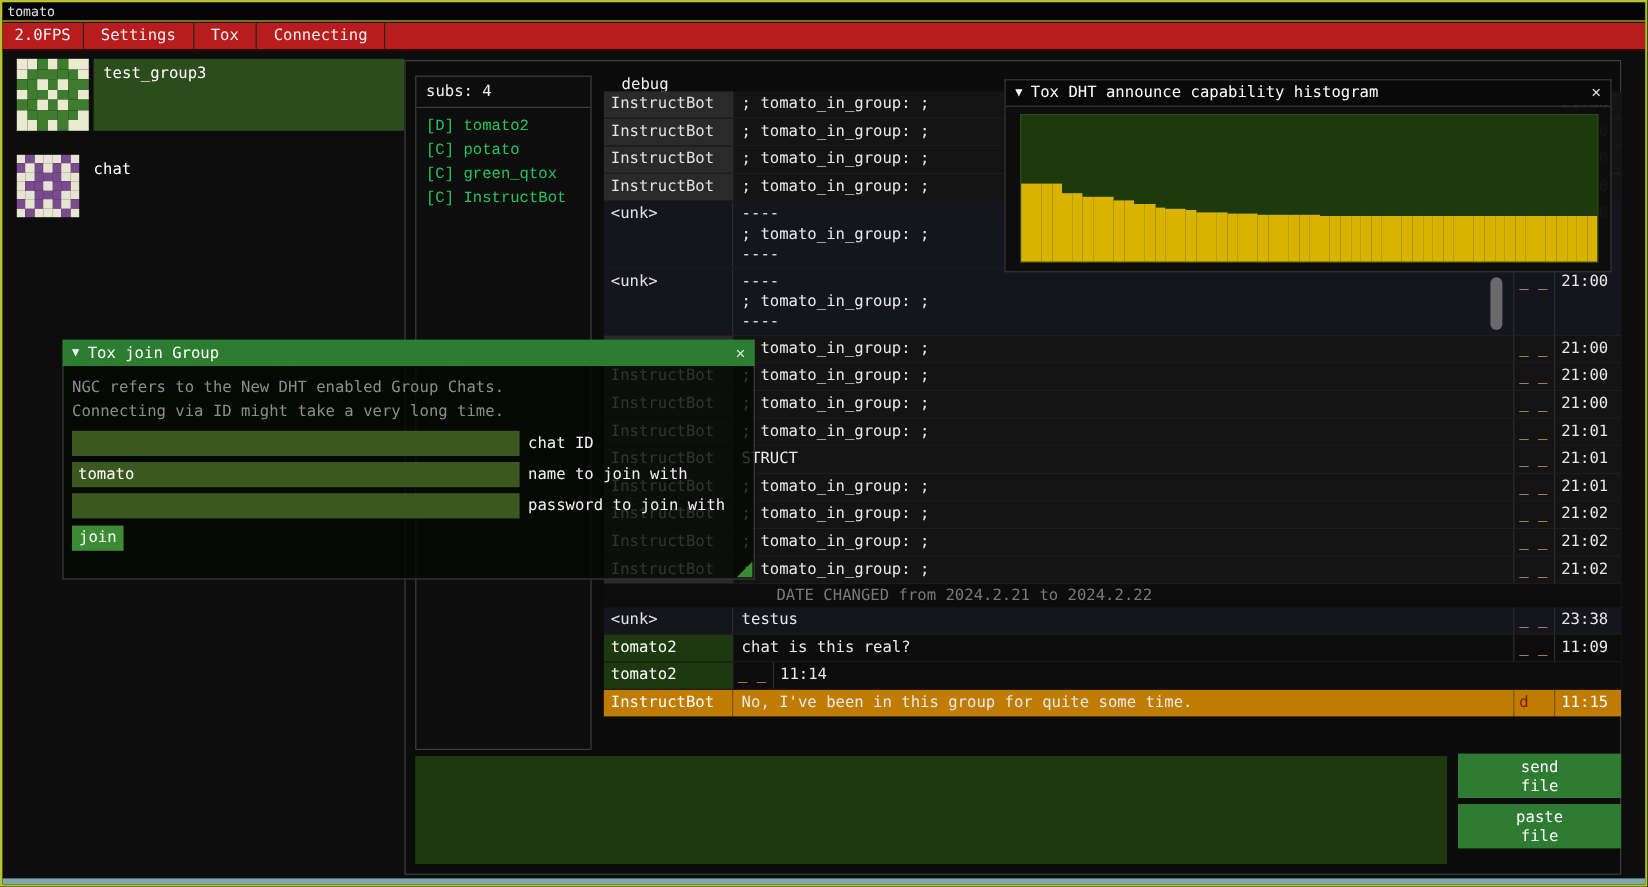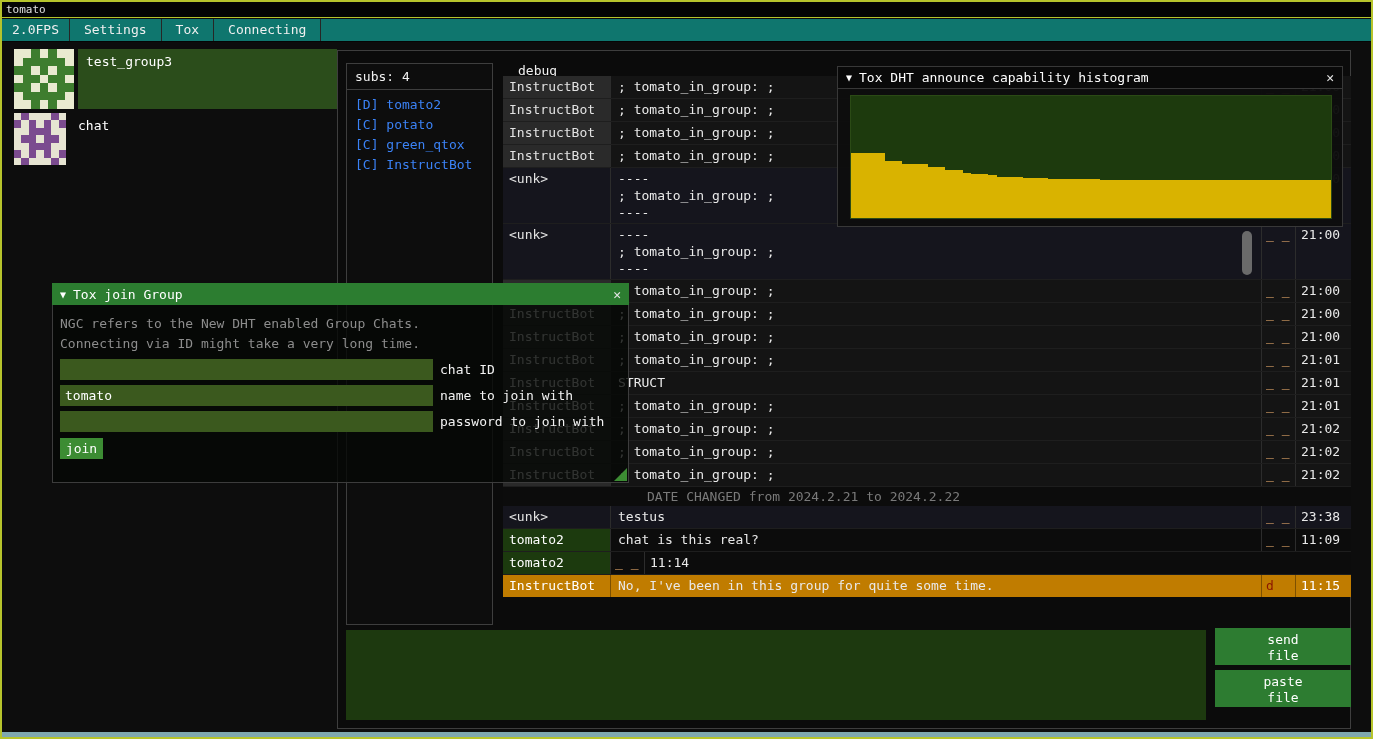--- a/index.html
+++ b/index.html
@@ -7,42 +7,42 @@
   body { font-family:"DejaVu Sans Mono","Liberation Mono",monospace; font-size:13px; color:#e6e6e6; }
 
   .app { position:relative; width:1373px; height:739px; background:#0d0d0d;
          border:2px solid #b6c42c; overflow:hidden; }
 
   
   .titlebar { position:absolute; left:0; top:0; right:0; height:16px; background:#040404;
               border-bottom:1px solid #b6c42c; font-size:11px; line-height:15px; padding-left:4px; color:#e0e0e0; }
 
   
-  .menubar { position:absolute; left:0; top:17px; right:0; height:23px; background:#0f766e;
+  .menubar { position:absolute; left:0; top:17px; right:0; height:23px; background:#b91c1c;
              display:flex; align-items:flex-end; border-bottom:1px solid #060606; }
   .menu-item { padding:0 14px; line-height:22px; color:#efefef; border-right:1px solid #262626; }
   .menu-item.fps { padding:0 10px; }
 
   
   .group-list { position:absolute; left:12px; top:47px; width:323px; }
-  .group-item { display:flex; margin-bottom:4px; cursor:pointer; }
+  .group-item { display:flex; margin-bottom:20px; cursor:pointer; }
   .avatar { display:grid; flex:none; margin-right:4px; }
   .avatar div { width:100%; height:100%; }
   .group-label-box { flex:1; padding:5px 8px; color:#fff; }
   .group-item.selected .group-label-box { background:#2b4d1b; }
 
   
   .chatwin { position:absolute; left:335px; top:48px; width:1014px; height:679px;
              background:#0b0b0b; border:1px solid #3e3e3e; }
 
   .members { position:absolute; left:8px; top:12px; width:147px; height:562px;
              border:1px solid #3e3e3e; background:#0d0d0d; padding:5px 0; }
   .members-header { padding:0 8px 3px; color:#f0f0f0; }
   .members-sep { height:1px; background:#3e3e3e; margin:2px 0 5px; }
-  .member { padding:0 8px; line-height:20px; color:#3b82f6; }
+  .member { padding:0 8px; line-height:20px; color:#22c55e;font-family:Liberation Mono, monospace; }
 
   .debug-label { position:absolute; left:180px; top:12px; color:#f0f0f0; }
 
   .chatlog { position:absolute; left:165px; top:25px; width:848px; height:541px; overflow:hidden; }
   .crow { display:flex; width:100%; border-bottom:1px solid #1e1e1e; }
   .cell { padding:2px 0 2px 6px; }
   .line { line-height:18px; white-space:pre; }
   .c-name  { width:108px; flex:none; border-right:1px solid #2c2c2c; color:#e2e2e2; line-height:18px; }
   .c-msg   { flex:1; border-right:1px solid #2c2c2c; padding-left:7px; color:#e9e9e9; }
   .c-flags { width:34px; flex:none; border-right:1px solid #2c2c2c; padding-left:4px; color:#fdba74; line-height:18px; }

